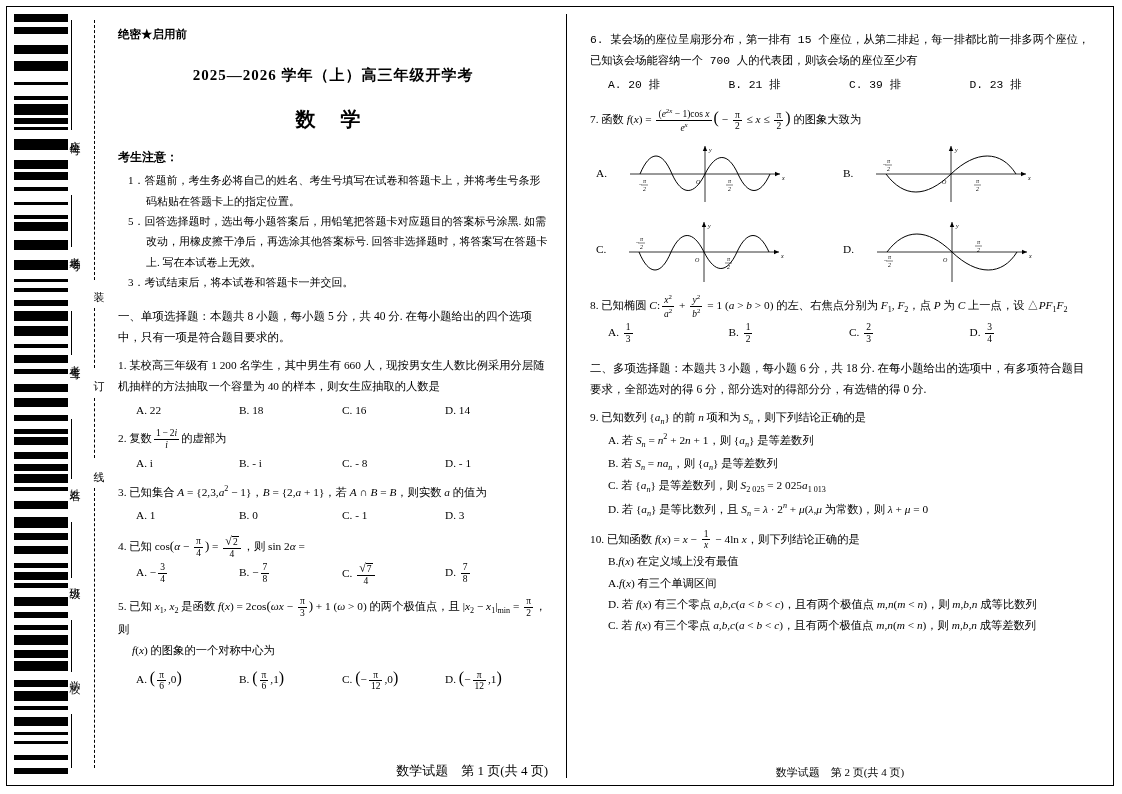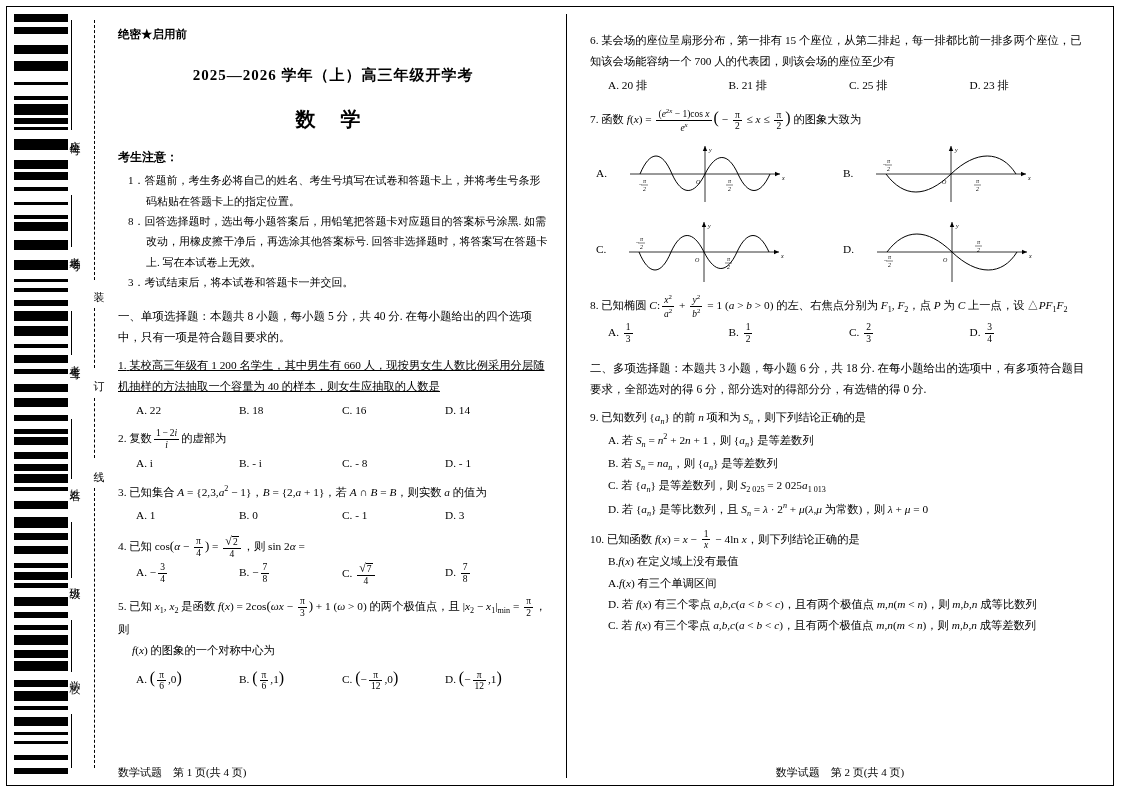--- a/index.html
+++ b/index.html
@@ -73,27 +73,27 @@
   }
   .notice-title{font-weight:bold;font-size:12px;margin:10px 0 2px 0;}
   .notice-item{
     font-size:11px;line-height:1.85;text-indent:0;
     padding-left:18px;text-indent:-18px;margin:0 0 0 10px;
   }
   .section-head{
     font-size:11.5px;margin:14px 0 2px 0;line-height:1.8;
   }
   .qitem{margin:7px 0 0 0;font-size:11.3px;line-height:1.9;}
-  .qtext{display:block;text-decoration:underline;}
+  .qtext{display:block;}
   .qcont{display:block;margin-left:14px;}
   .opts{
     display:flex;margin:2px 0 0 18px;font-size:11.3px;
   }
   .opts > div{flex:1;}
-  .fl{position:absolute;left:118px;bottom:14px;width:430px;text-align:left;font-size:11px;}
+  .fl{position:absolute;left:118px;bottom:14px;width:430px;text-align:right;font-size:13px;}
   .fr{position:absolute;left:590px;bottom:14px;width:500px;text-align:center;font-size:11px;}
 
   
   .frac{display:inline-block;vertical-align:middle;text-align:center;font-size:9.5px;line-height:1.12;margin:0 2px;}
   .frac .num{display:block;border-bottom:1px solid #000;padding:0 2px;}
   .frac .den{display:block;padding:0 2px;}
   .sq{display:inline-block;}
   .sq .rad{font-size:12px;}
   .sq .bar{border-top:1px solid #000;padding:0 1px;display:inline-block;}
   i,.it{font-style:italic;}
@@ -204,21 +204,21 @@
 
   <div class="col col-left">
 
     <div class="top-secret">绝密★启用前</div>
 
     <div class="exam-title">2025—2026 学年（上）高三年级开学考</div>
     <div class="subject">数    学</div>
 
     <div class="notice-title">考生注意：</div>
     <div class="notice-item">1．答题前，考生务必将自己的姓名、考生号填写在试卷和答题卡上，并将考生号条形码粘贴在答题卡上的指定位置。</div>
-    <div class="notice-item">8．回答选择题时，选出每小题答案后，用铅笔把答题卡对应题目的答案标号涂黑. 如需改动，用橡皮擦干净后，再选涂其他答案标号. 回答非选择题时，将答案写在答题卡上. 写在本试卷上无效。</div>
+    <div class="notice-item">5．回答选择题时，选出每小题答案后，用铅笔把答题卡对应题目的答案标号涂黑. 如需改动，用橡皮擦干净后，再选涂其他答案标号. 回答非选择题时，将答案写在答题卡上. 写在本试卷上无效。</div>
     <div class="notice-item">3．考试结束后，将本试卷和答题卡一并交回。</div>
 
     <div class="section-head">一、单项选择题：本题共 8 小题，每小题 5 分，共 40 分. 在每小题给出的四个选项中，只有一项是符合题目要求的。</div>
 
     <div class="qitem">
       <span class="qtext"><span>1.</span>
         <span>某校高三年级有 1 200 名学生，其中男生有 660 人，现按男女生人数比例采用分层随机抽样的方法抽取一个容量为 40 的样本，则女生应抽取的人数是</span></span>
       <div class="opts">
         <div>A. 22</div>
         <div>B. 18</div>
@@ -269,27 +269,27 @@
         <div>B.&nbsp;<span style="font-size:16px;">(</span><span class="frac"><span class="num">π</span><span class="den">6</span></span>,1<span style="font-size:16px;">)</span></div>
         <div>C.&nbsp;<span style="font-size:16px;">(</span>−<span class="frac"><span class="num">π</span><span class="den">12</span></span>,0<span style="font-size:16px;">)</span></div>
         <div>D.&nbsp;<span style="font-size:16px;">(</span>−<span class="frac"><span class="num">π</span><span class="den">12</span></span>,1<span style="font-size:16px;">)</span></div>
       </div>
     </div>
 
   </div>
 
   <div class="col col-right">
 
-    <div class="qitem" style="margin-top:12px;">
+    <div class="qitem" style="margin-top:12px;font-family:Liberation Mono, monospace;">
       <span>6.</span>
       <span>某会场的座位呈扇形分布，第一排有 15 个座位，从第二排起，每一排都比前一排多两个座位，已知该会场能容纳一个 700 人的代表团，则该会场的座位至少有</span>
       <div class="opts">
         <div>A. 20 排</div>
         <div>B. 21 排</div>
-        <div>C. 25 排</div>
+        <div>C. 39 排</div>
         <div>D. 23 排</div>
       </div>
     </div>
 
     <div class="qitem">
       <span>7.</span>
       <span>函数 <i>f</i>(<i>x</i>) = <span class="frac"><span class="num">(<i>e</i><sup>2<i>x</i></sup> − 1)cos <i>x</i></span><span class="den"><i>e</i><sup><i>x</i></sup></span></span><span style="font-size:16px;">(</span> − <span class="frac"><span class="num">π</span><span class="den">2</span></span> ≤ <i>x</i> ≤ <span class="frac"><span class="num">π</span><span class="den">2</span></span><span style="font-size:16px;">)</span> 的图象大致为</span>
 
       
       <div class="figrow">

